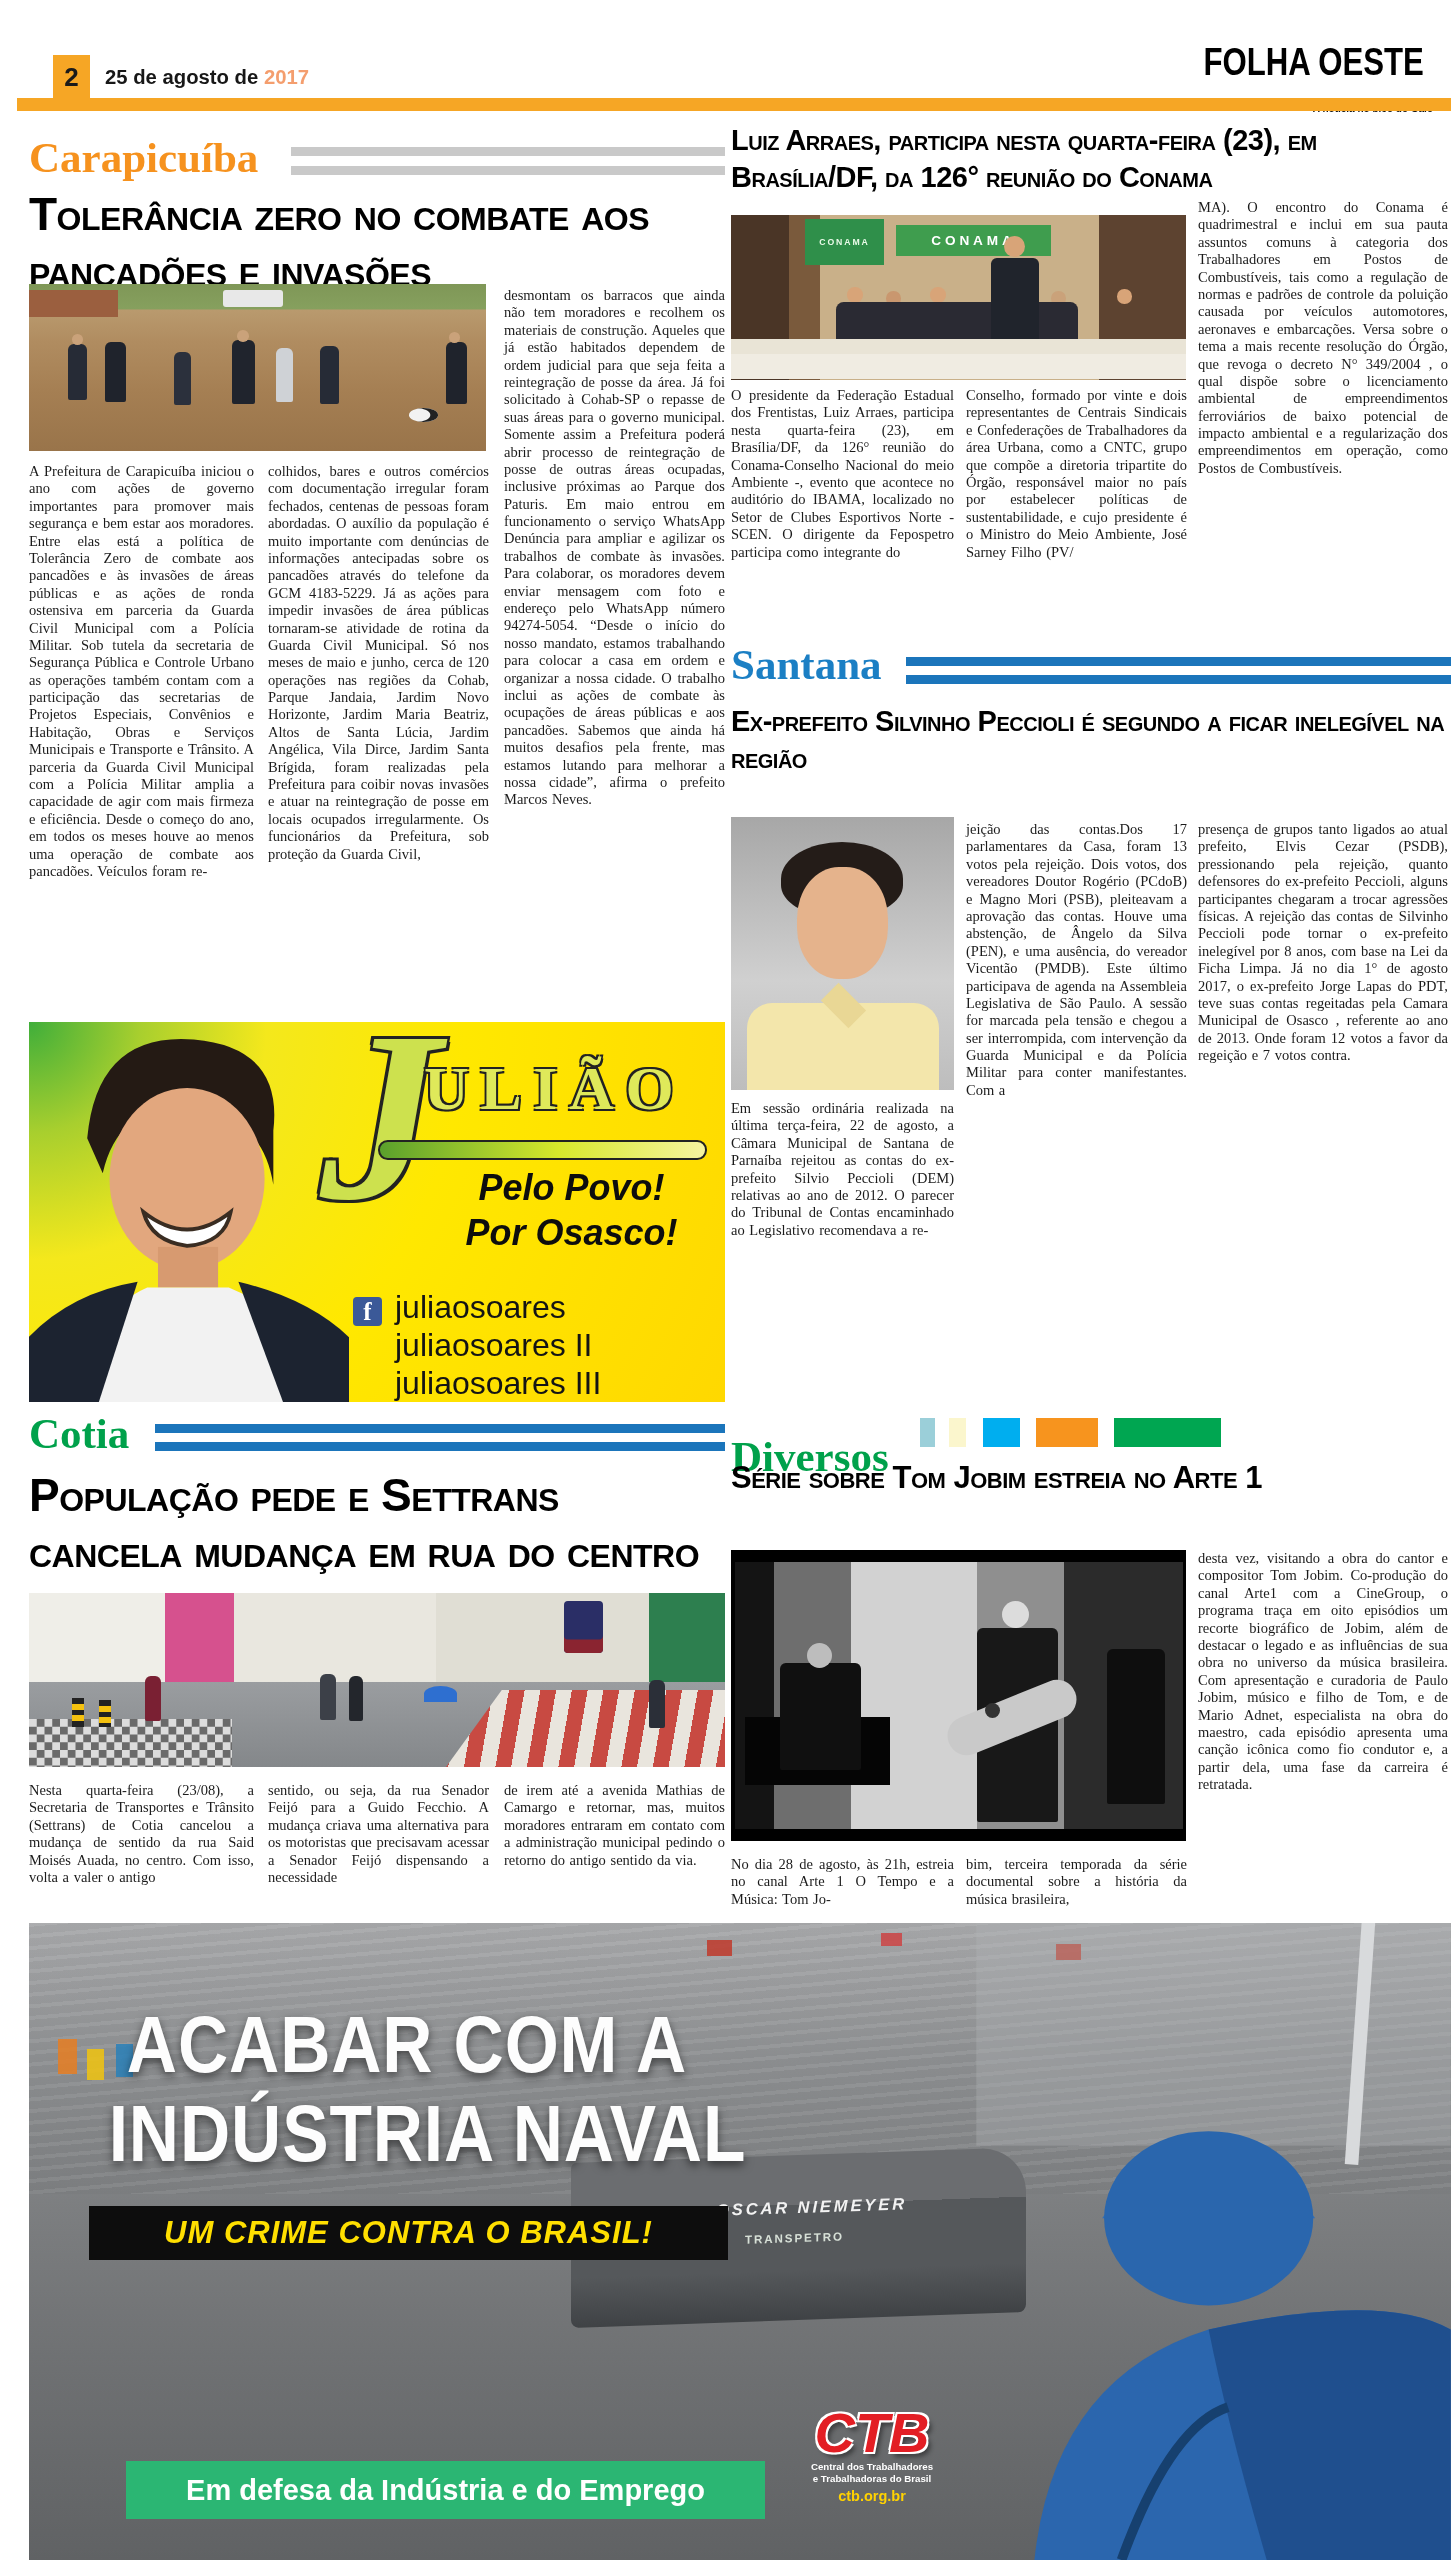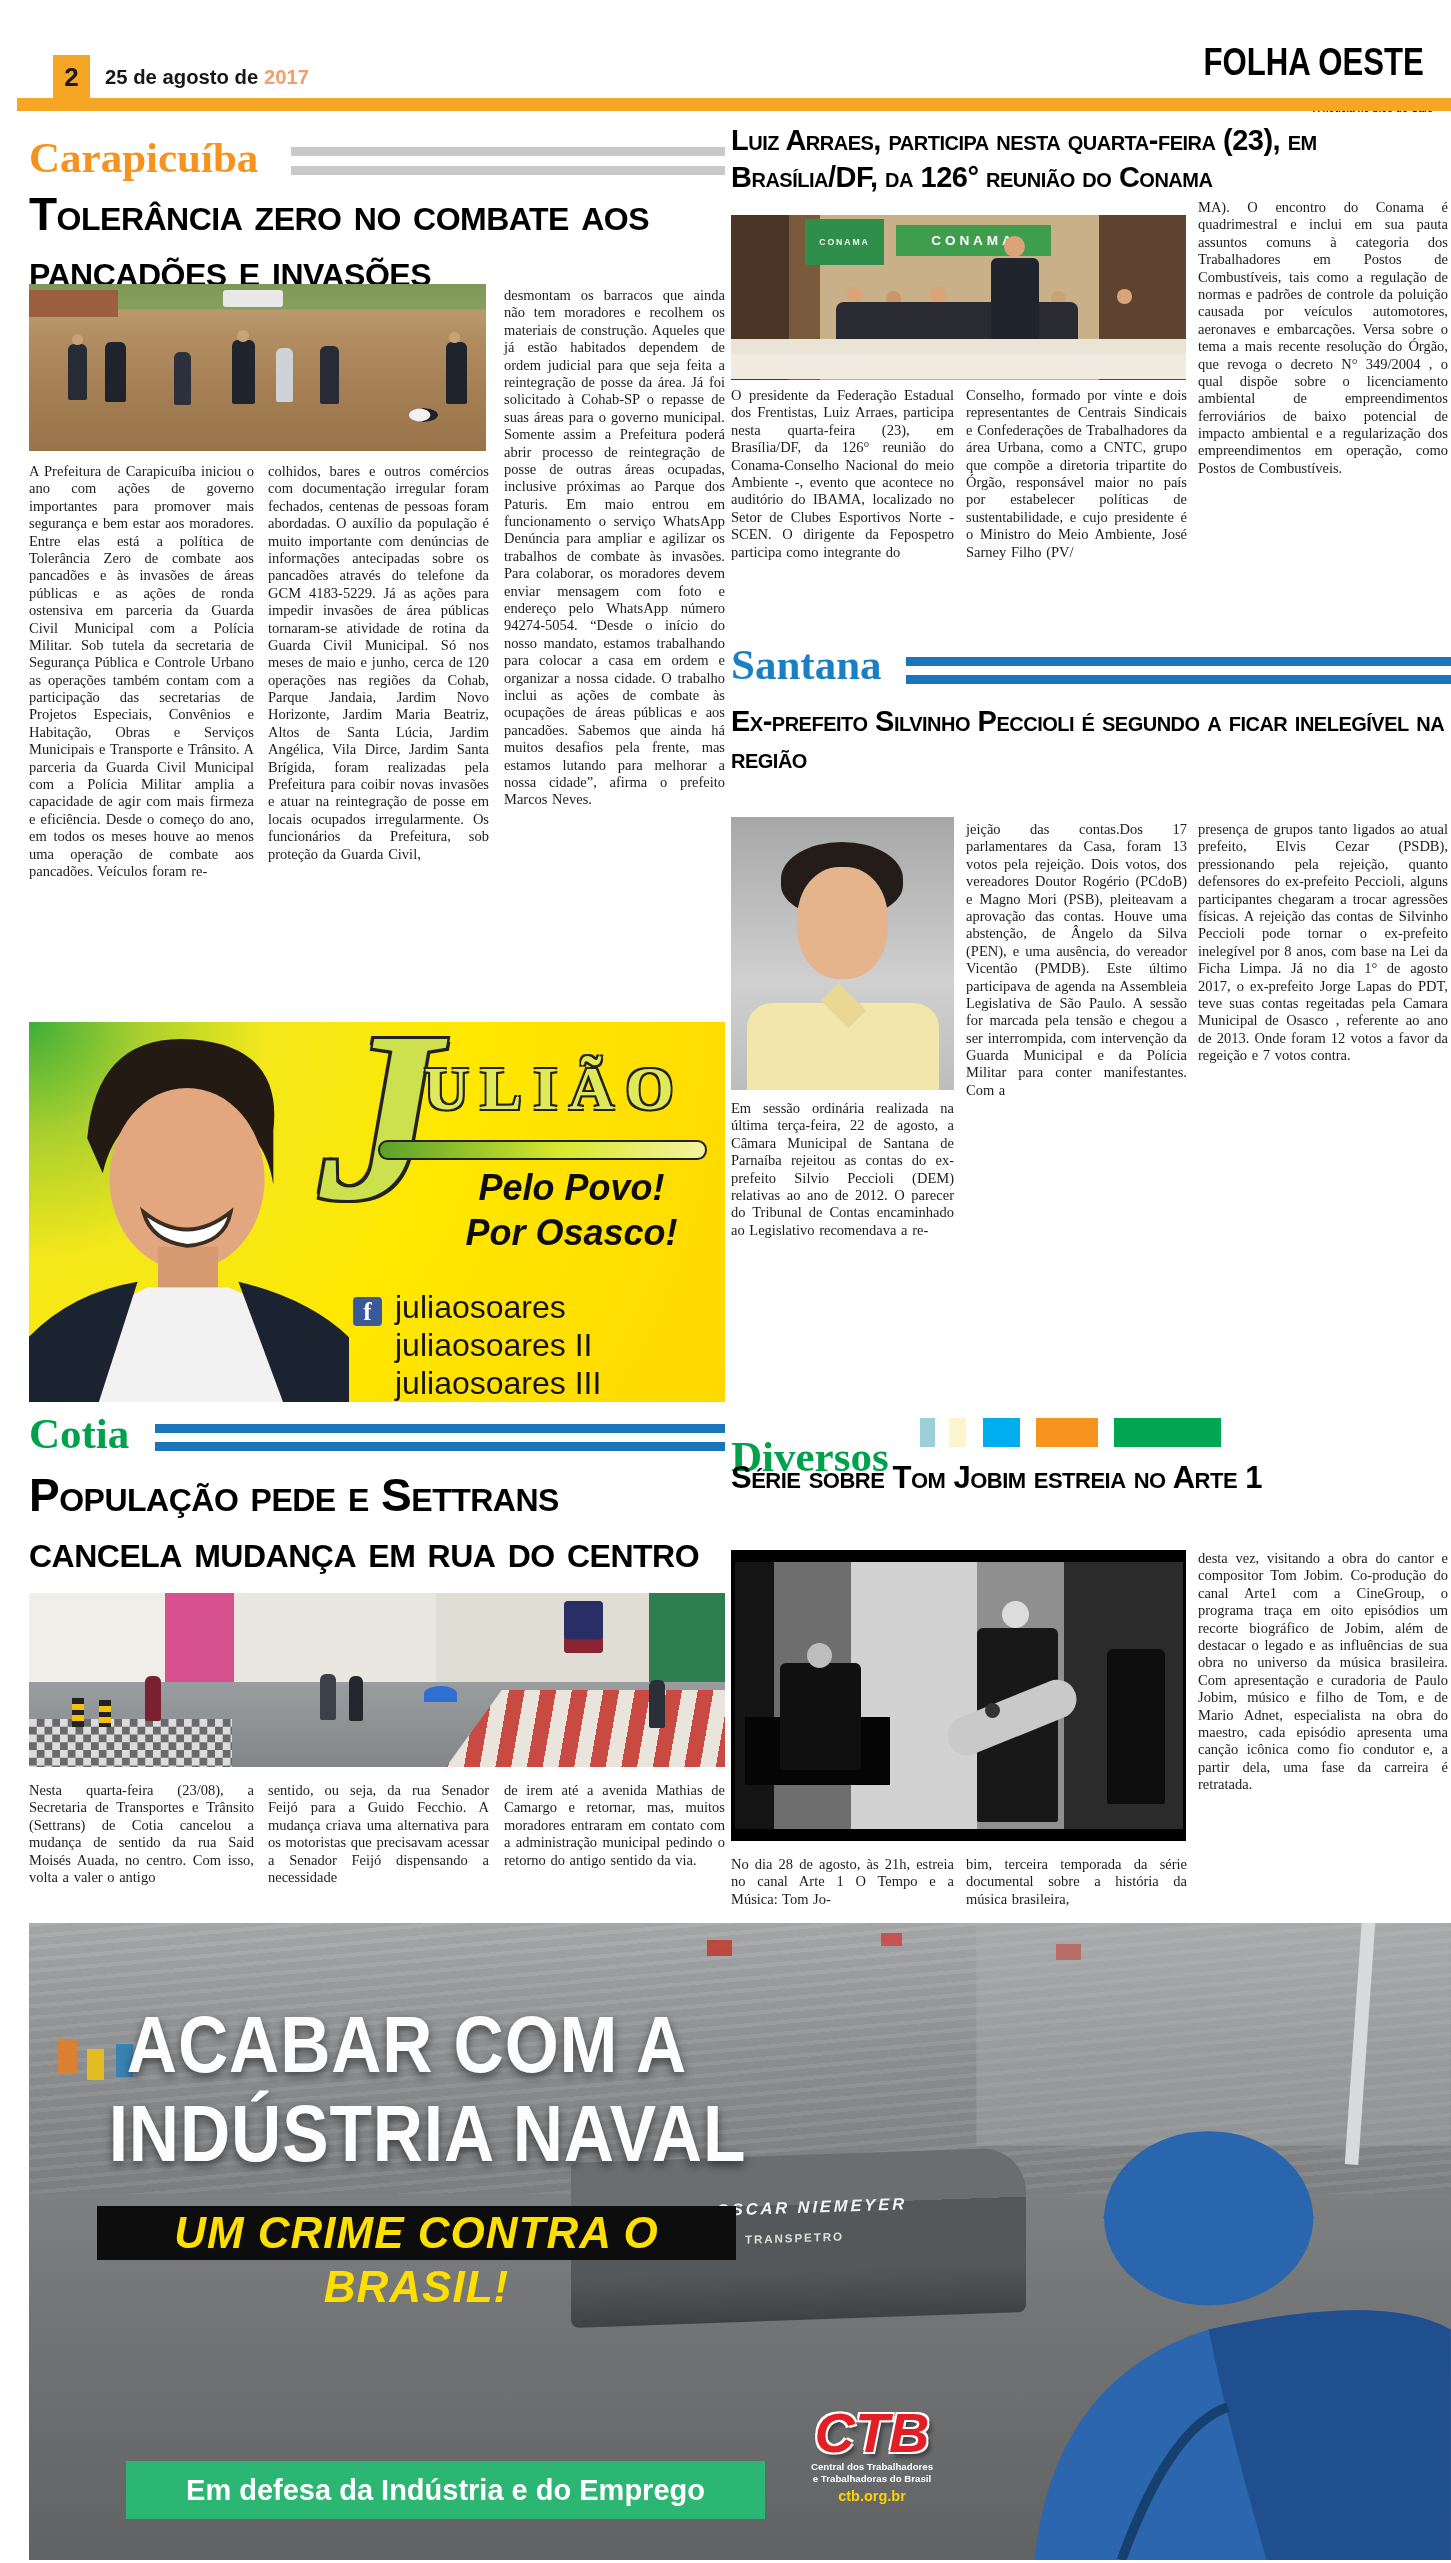--- a/index.html
+++ b/index.html
@@ -69,22 +69,22 @@
   .jhandle{position:absolute;left:366px;width:320px;font-size:32px;color:#141414;}
 
   
   #ad-ctb{left:29px;top:1923px;width:1422px;height:637px;
      background:linear-gradient(180deg,#a8a9ab 0%,#8d8f91 22%,#7c7e80 45%,#6e7072 70%,#606264 100%);}
   #ctb-water{position:absolute;left:0;top:0;width:100%;height:271px;opacity:.45;
      background:repeating-linear-gradient(175deg,rgba(255,255,255,.12) 0 3.9px,rgba(0,0,0,.05) 3.9px 11.6px);}
   .ctb-big{position:absolute;left:39px;width:678px;text-align:center;font-size:79px;
      font-weight:900;color:#fdfdfd;letter-spacing:1px;transform:scaleX(0.88);
      transform-origin:50% 50%;text-shadow:0 3.9px 9.7px rgba(0,0,0,.55);white-space:nowrap;}
-  #ctb-strip{position:absolute;left:68px;top:283px;width:639px;height:54px;background:#0d0d0d;
-     text-align:center;line-height:54px;font-size:44px;font-weight:900;font-style:italic;
+  #ctb-strip{position:absolute;left:60px;top:283px;width:639px;height:54px;background:#0d0d0d;
+     text-align:center;line-height:54px;font-size:31px;font-weight:900;font-style:italic;
      color:#ffdf00;letter-spacing:1px;}
   #ctb-ship{position:absolute;left:542px;top:232px;width:455px;height:165px;border-radius:5.8px 45px 7.7px 7.7px;
      background:linear-gradient(180deg,#6b6d70 0 30%,#55585b 30% 70%,#3f4245 100%);transform:skewY(-2deg);}
   #ship-name{position:absolute;left:145px;top:43px;font-size:16.5px;font-weight:bold;color:#f2f2f2;
      letter-spacing:2.9px;font-style:italic;}
   #ship-brand{position:absolute;left:174px;top:76px;font-size:11.6px;font-weight:bold;color:#d7e0d7;letter-spacing:1.9px;}
   #ctb-greenbar{position:absolute;left:97px;top:538px;width:639px;height:58px;background:#2BB673;
      text-align:center;line-height:58px;font-size:29px;font-weight:bold;color:#fff;}
   #ctb-logo{position:absolute;left:756px;top:482px;width:174px;text-align:center;}
   #ctb-logo-text{font-size:56px;font-weight:900;font-style:italic;color:#E31E24;line-height:1;

